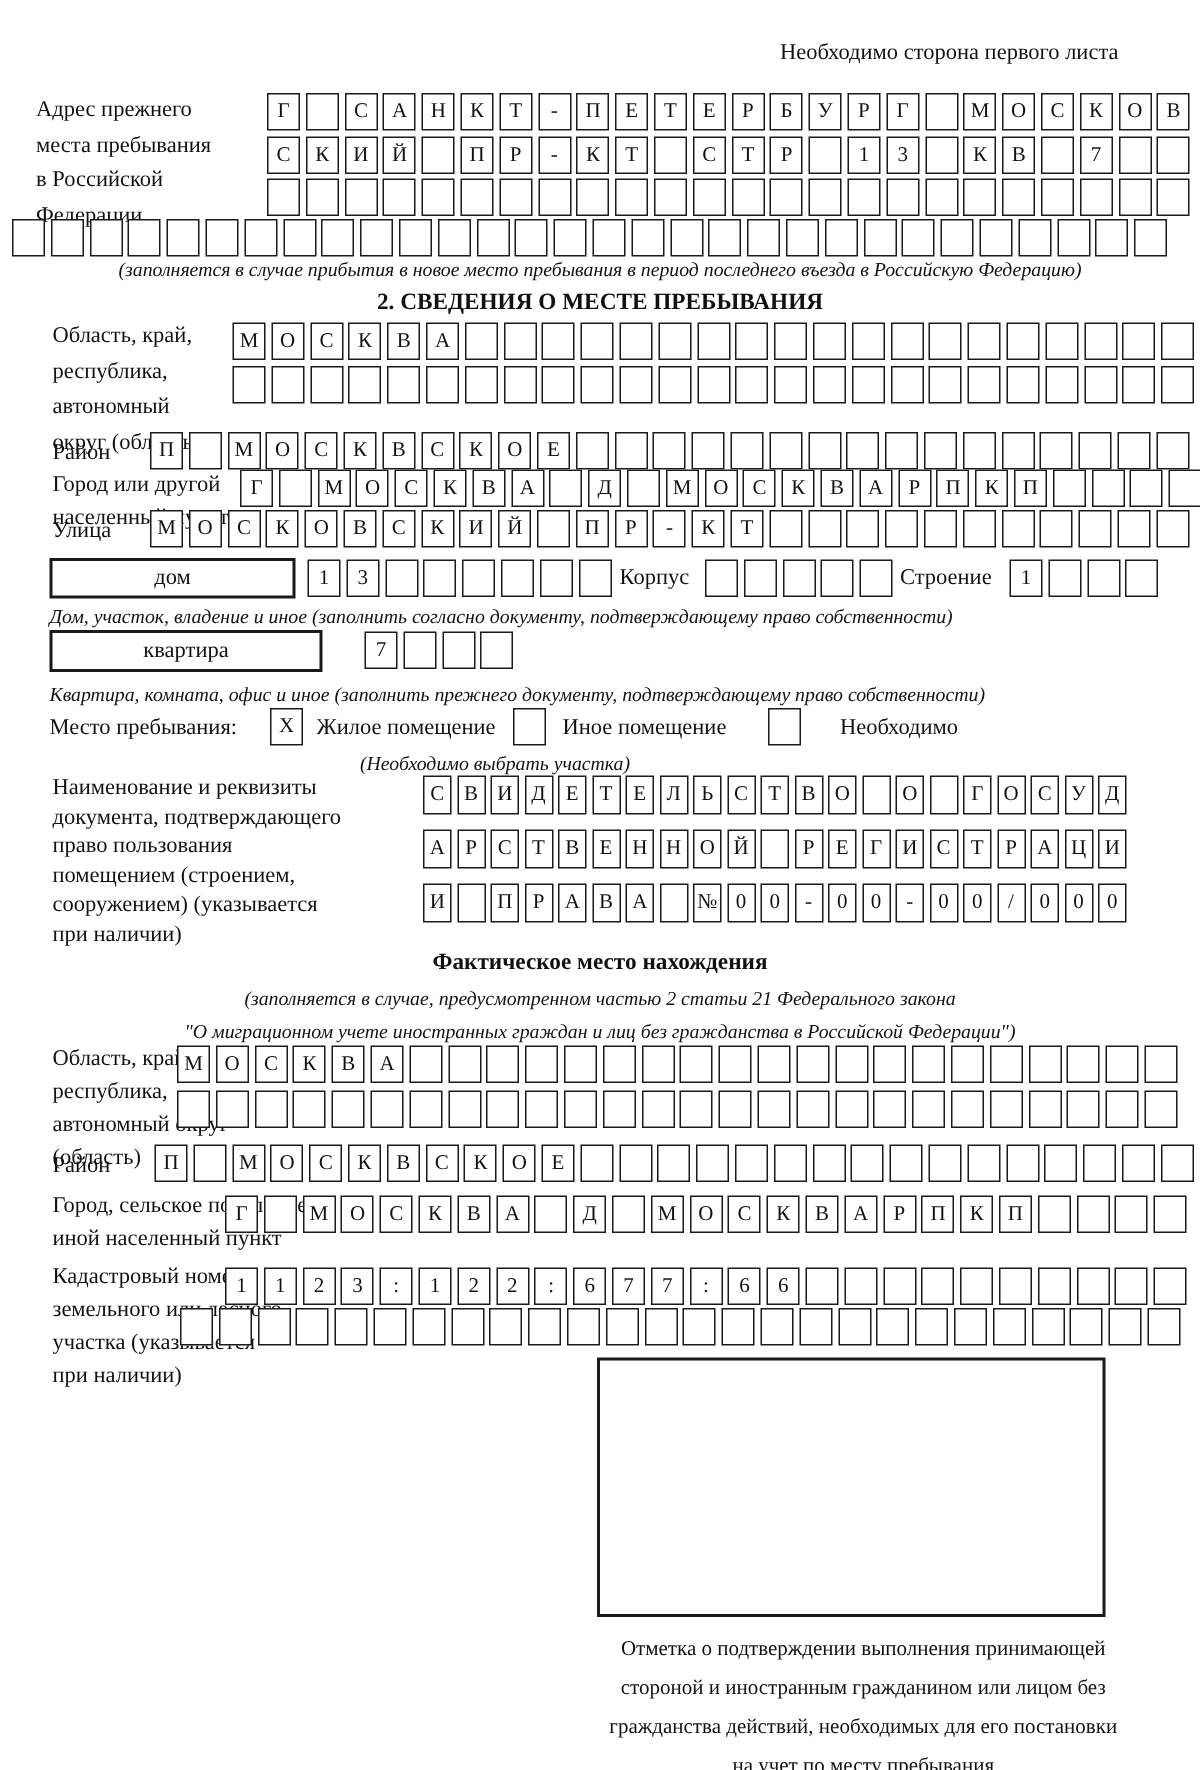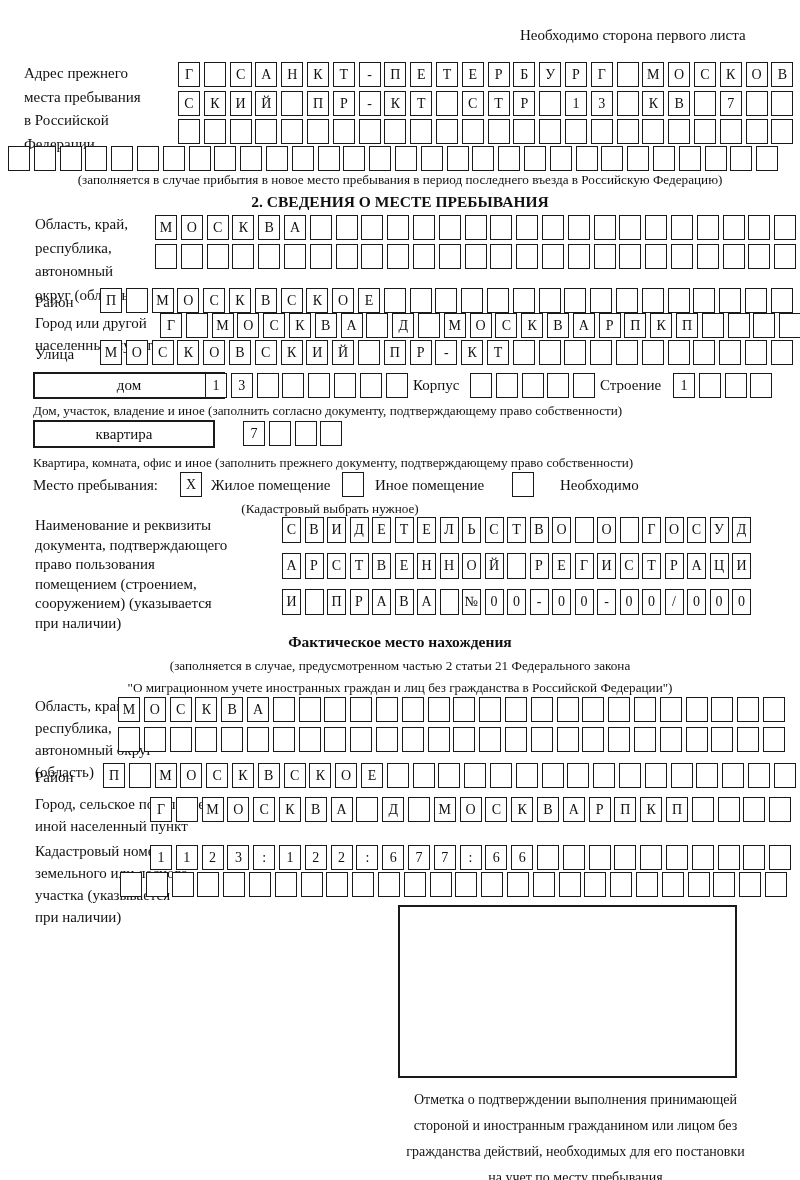--- a/index.html
+++ b/index.html
@@ -1,20 +1,20 @@
 <!DOCTYPE html>
 <html><head>
 <meta charset="utf-8">
 <style>
   html,body{margin:0;padding:0;}
   body{width:800px;height:1180px;position:relative;background:#fff;color:#111;
        font-family:"Liberation Serif","DejaVu Serif",serif;overflow:hidden;}
   .lbl{position:absolute;font-size:15px;line-height:23.5px;color:#111;}
   .ml{white-space:pre-line;}
-  .note{position:absolute;font-size:13.2px;color:#111;}
+  .note{position:absolute;font-size:13.2px;color:#111;font-style:italic;}
   .center{text-align:center;width:800px;left:0;}
   .title{position:absolute;font-weight:bold;font-size:15.5px;text-align:center;width:800px;left:0;}
   .cr{position:absolute;display:flex;gap:3.8px;}
   .cr .cell{width:22px;height:25px;box-sizing:border-box;border:1.7px solid #1a1a1a;
        display:flex;align-items:center;justify-content:center;
        font-size:14px;line-height:1;font-family:"Liberation Serif",serif;background:#fff;}
   .cr.tight{gap:3.5px;}
   .cr.tight .cell{width:19px;height:26px;}
   .bigbox{position:absolute;box-sizing:border-box;border:2px solid #1a1a1a;background:#fff;
        display:flex;align-items:center;justify-content:center;font-size:15px;}
@@ -289,21 +289,21 @@
     <span class="cell"></span>
     <span class="cell"></span>
     <span class="cell"></span>
     <span class="cell"></span>
     <span class="cell"></span>
     <span class="cell"></span>
     <span class="cell"></span>
     <span class="cell"></span>
   </div>
 
-<div class="bigbox" style="left:33px;top:372px;width:192px;height:27px">
+<div class="bigbox" style="left:33px;top:372px;width:164px;height:27px">
   <span>дом</span>
 </div>
 <div class="cr" style="left:205px;top:373px">
     <span class="cell">1</span>
     <span class="cell">3</span>
     <span class="cell"></span>
     <span class="cell"></span>
     <span class="cell"></span>
     <span class="cell"></span>
     <span class="cell"></span>
@@ -343,21 +343,21 @@
   </div>
 <div class="inline-lbl" style="left:211px;top:477px">Жилое помещение</div>
 <div class="cr" style="left:342px;top:472px">
     <span class="cell"></span>
   </div>
 <div class="inline-lbl" style="left:375px;top:477px">Иное помещение</div>
 <div class="cr" style="left:512px;top:472px">
     <span class="cell"></span>
   </div>
 <div class="inline-lbl" style="left:560px;top:477px">Необходимо</div>
-<div class="note" style="left:180px;top:501px;width:300px;text-align:center">(Кадастровый выбрать нужное)</div>
+<div class="note" style="left:180px;top:501px;width:300px;text-align:center">(Необходимо выбрать участка)</div>
 
 <div class="lbl ml" style="left:35px;top:516px;line-height:19.5px">Наименование и реквизиты
 документа, подтверждающего
 право пользования
 помещением (строением,
 сооружением) (указывается
 при наличии)</div>
 <div class="cr tight" style="left:282px;top:517px">
     <span class="cell">С</span>
     <span class="cell">В</span>

